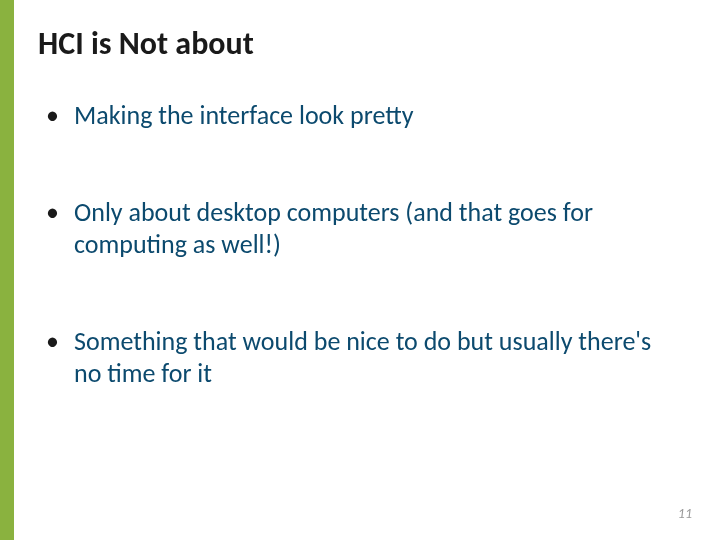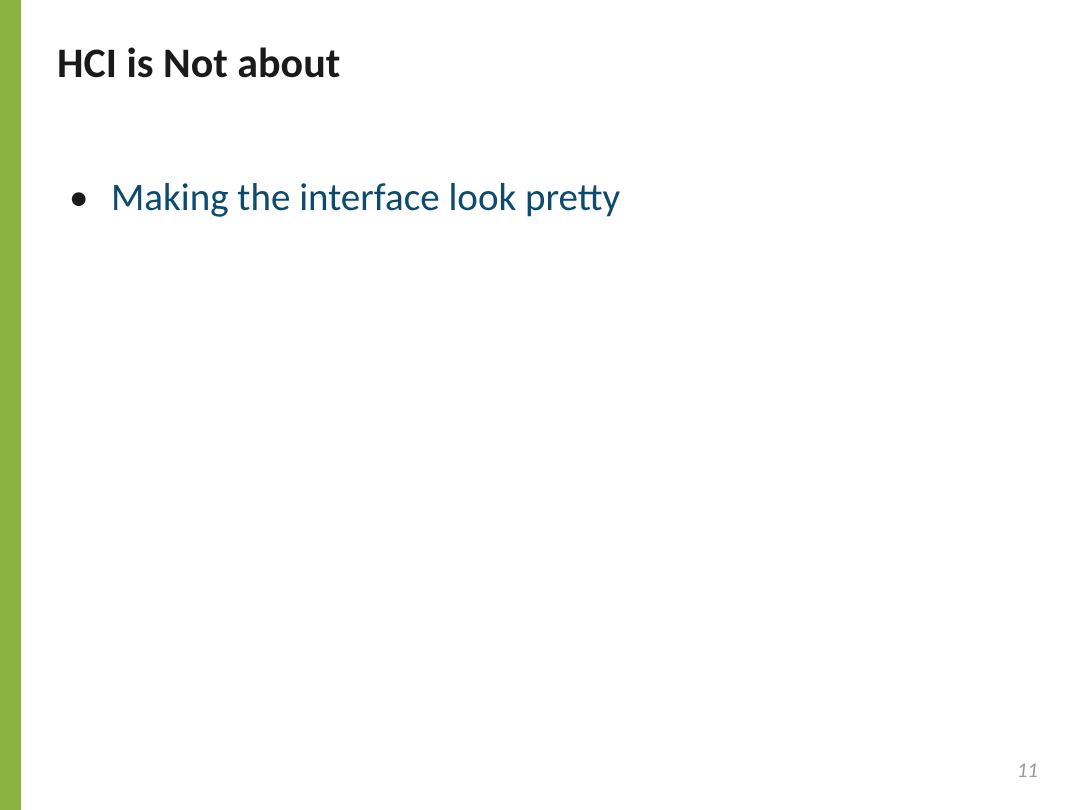--- a/index.html
+++ b/index.html
@@ -24,24 +24,24 @@
       background: #8AB23F;
     }
     .content {
       position: absolute;
       left: 38px;
       top: 24px;
       right: 40px;
       bottom: 40px;
     }
     .title {
-      font-size: 28px;
+      font-size: 32px;
       font-weight: 700;
       color: #1a1a1a;
-      margin-bottom: 56px;
+      margin-bottom: 36px;
       letter-spacing: 0px;
     }
     .bullet-list {
       list-style: none;
       padding-left: 8px;
     }
     .bullet-item {
       position: relative;
       padding-left: 28px;
       font-size: 26px;
@@ -68,16 +68,18 @@
   </style>
 </head>
 <body>
 
 <div class="accent-bar"></div>
 
 <div class="content">
   <h1 class="title">HCI is Not about</h1>
   <ul class="bullet-list">
     <li class="bullet-item">Making the interface look pretty</li>
+    <li class="bullet-item">Only about desktop computers (and that goes for computing as well!)</li>
+    <li class="bullet-item">Something that would be nice to do but usually there's no time for it</li>
   </ul>
 </div>
 
 <div class="page-number">11</div>
 
 </body></html>

